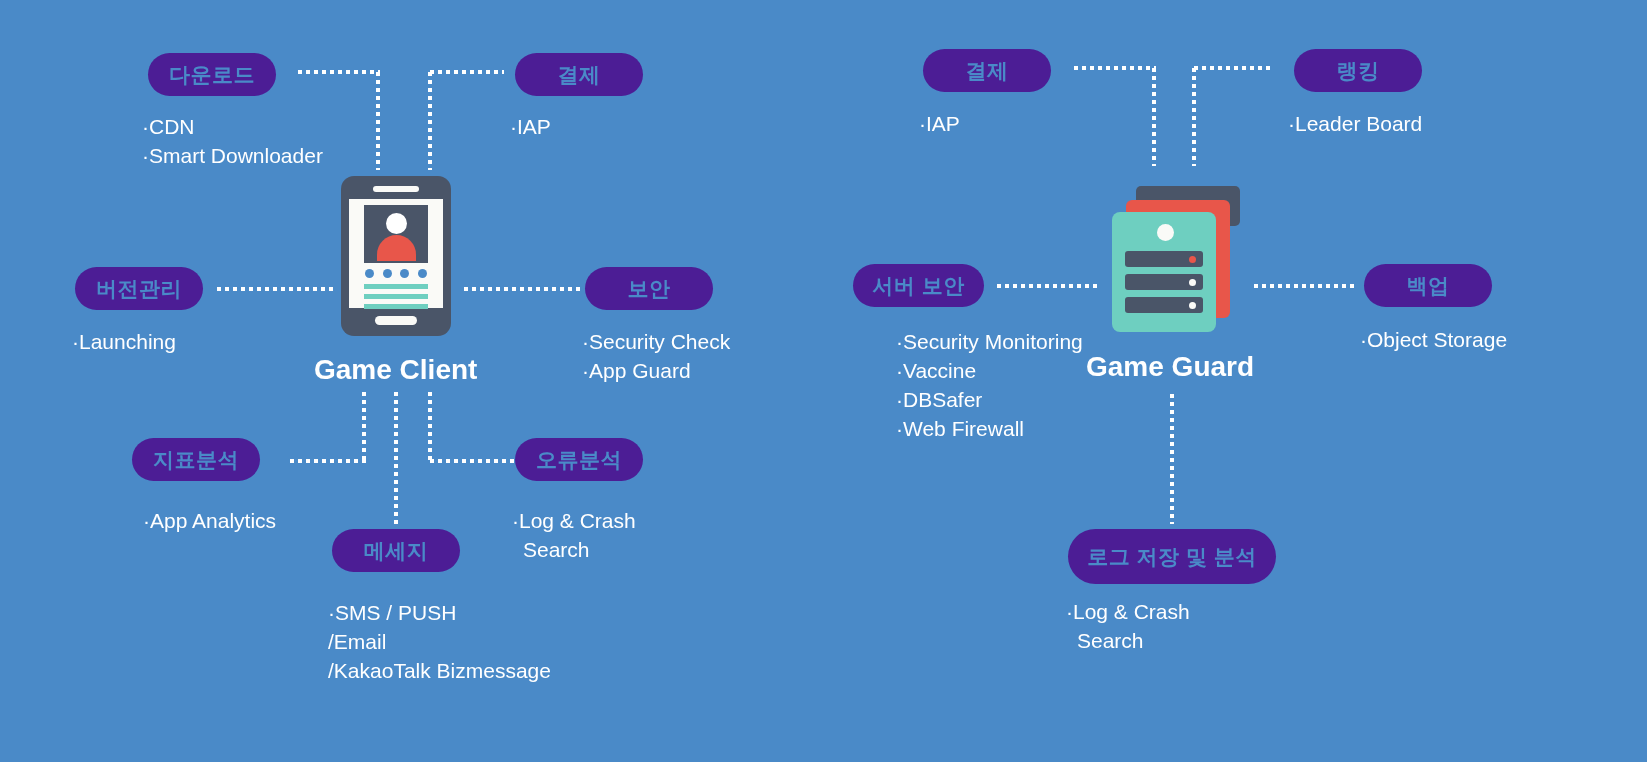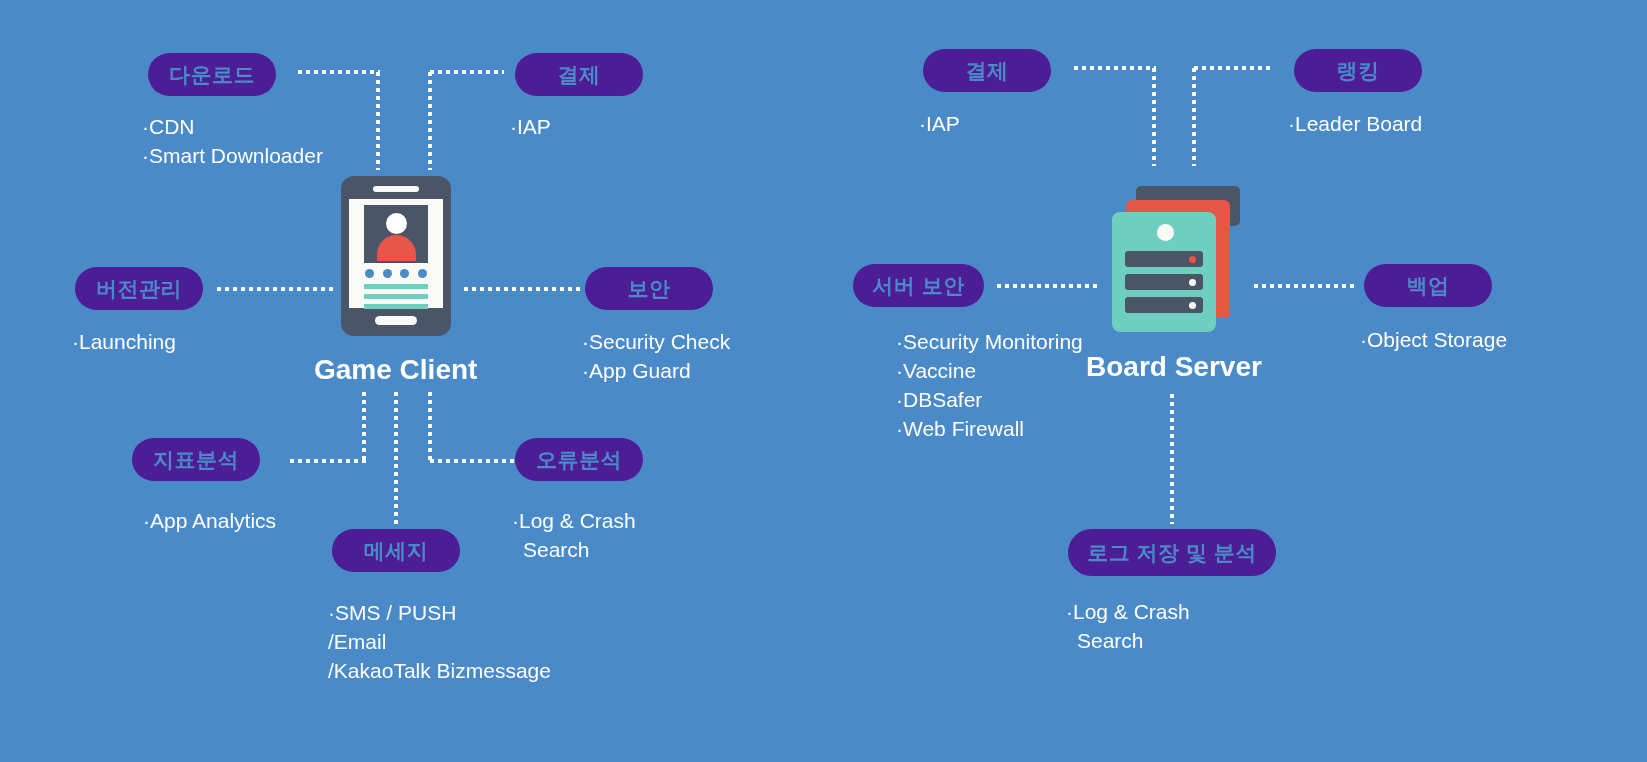--- a/index.html
+++ b/index.html
@@ -146,21 +146,21 @@
           <i style="background:#e8564a;"></i>
         </div>
       <div class="sv-row" style="top:62px;">
           <i style="background:#fafaf7;"></i>
         </div>
       <div class="sv-row" style="top:85px;">
           <i style="background:#fafaf7;"></i>
         </div>
     </div>
   </div>
-  <div class="node-title" style="left:1086px;top:351px;">Board Server</div>
+  <div class="node-title" style="left:1086px;top:351px;">Game Guard</div>
 
   <div class="badge" style="left:148px;top:53px;width:128px;height:43px;font-size:21px;">다운로드</div>
   <div class="bullets" style="left:142px;top:112px;">
     <span class="li">·CDN</span>
     <span class="li">·Smart Downloader</span>
   </div>
 
   <div class="badge" style="left:515px;top:53px;width:128px;height:43px;font-size:21px;">결제</div>
   <div class="bullets" style="left:510px;top:112px;">
     <span class="li">·IAP</span>
@@ -211,19 +211,19 @@
     <span class="li">·Vaccine</span>
     <span class="li">·DBSafer</span>
     <span class="li">·Web Firewall</span>
   </div>
 
   <div class="badge" style="left:1364px;top:264px;width:128px;height:43px;font-size:21px;">백업</div>
   <div class="bullets" style="left:1360px;top:325px;text-align:center;">
     <span class="li">·Object Storage</span>
   </div>
 
-  <div class="badge" style="left:1068px;top:529px;width:208px;height:47px;font-size:21px;">로그 저장 및 분석</div>
+  <div class="badge" style="left:1068px;top:529px;width:208px;height:55px;font-size:21px;">로그 저장 및 분석</div>
   <div class="bullets" style="left:1066px;top:597px;">
     <span class="li">·Log &amp; Crash</span>
     <span class="li sub">Search</span>
   </div>
 
 </div>
 
 </body></html>

